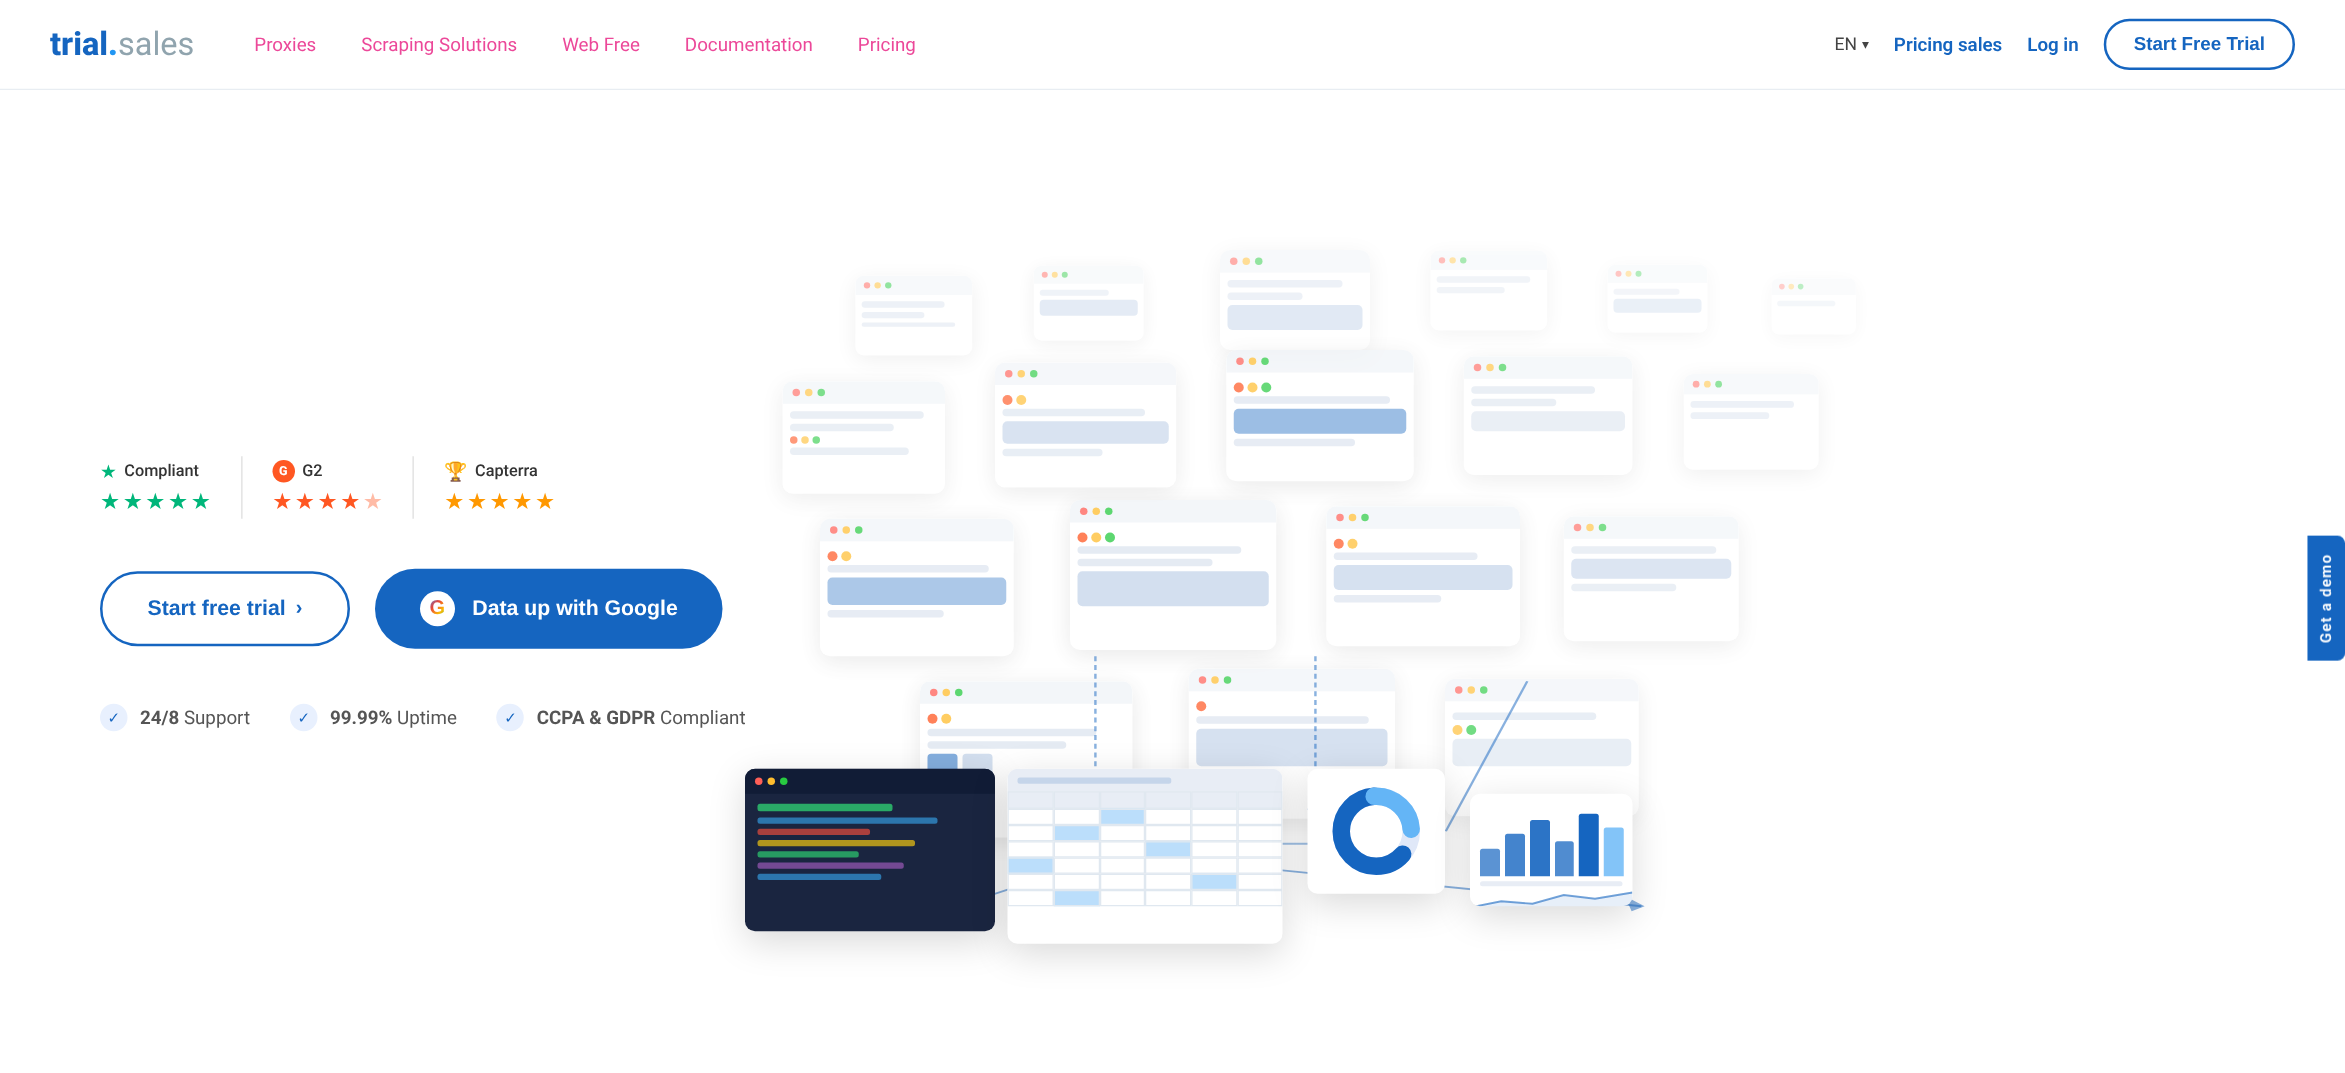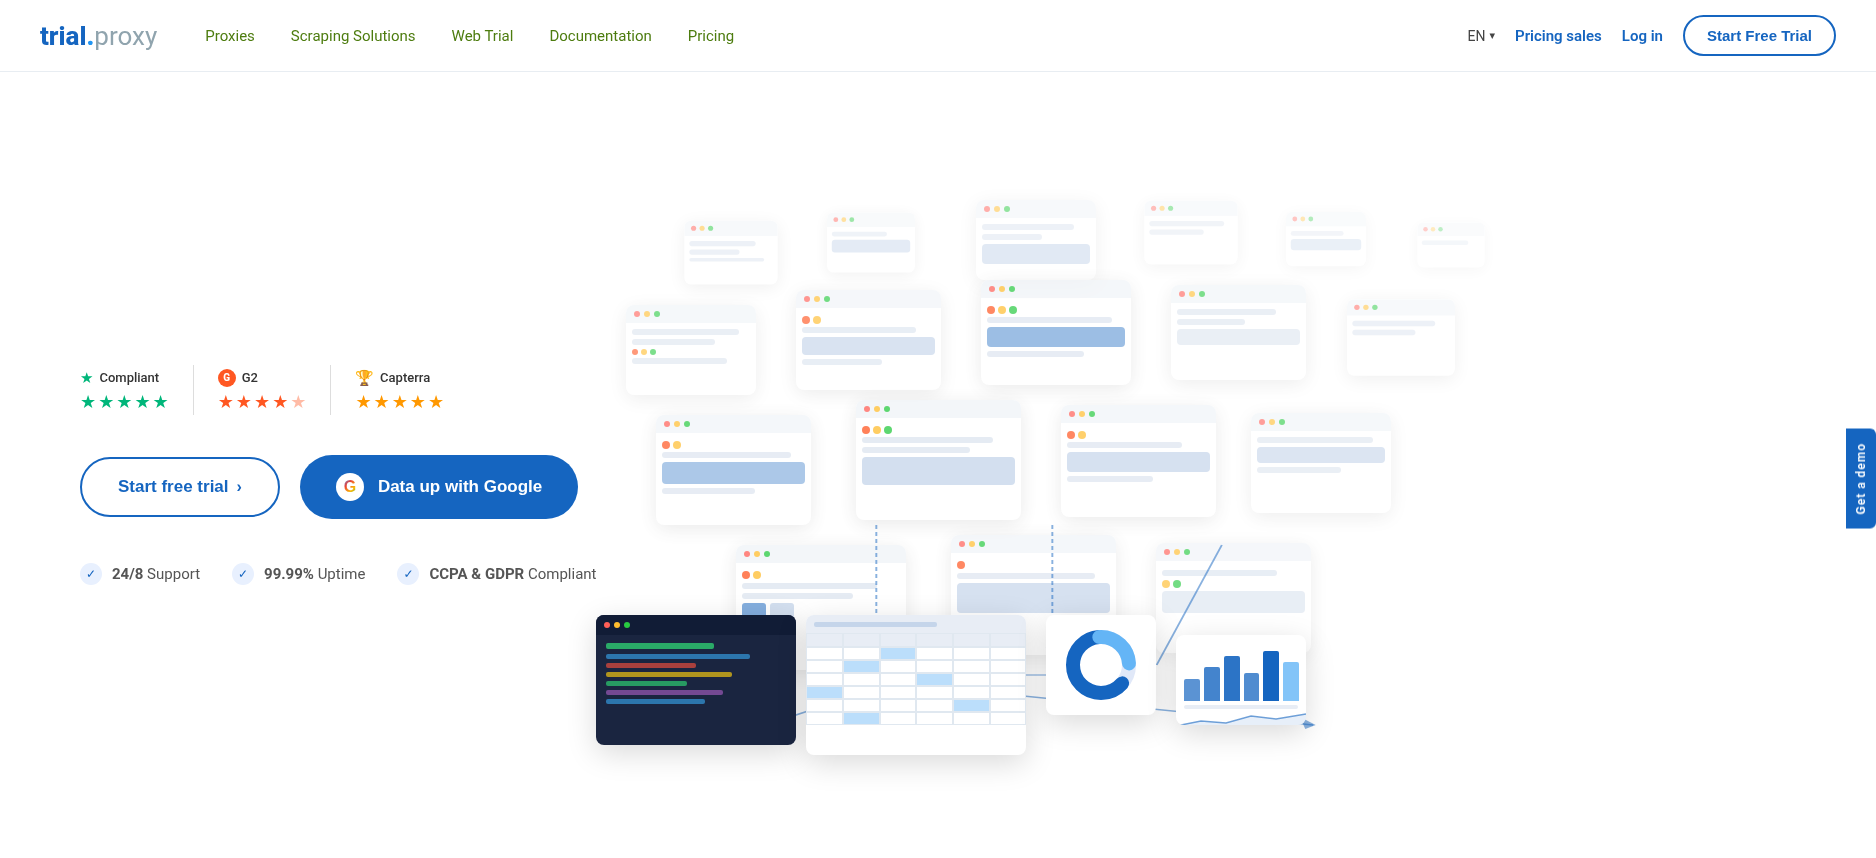--- a/index.html
+++ b/index.html
@@ -18,21 +18,21 @@
       z-index: 100;
     }
     .nav-links {
       display: flex;
       align-items: center;
       gap: 36px;
       flex: 1;
     }
     .nav-link {
       font-size: 15px;
-      color: #4d7c0f;
+      color: #ec4899;
       text-decoration: none;
       cursor: pointer;
       white-space: nowrap;
     }
     .nav-right {
       display: flex;
       align-items: center;
       gap: 20px;
     }
     .nav-lang {
@@ -295,26 +295,26 @@
       letter-spacing: 1px;
     }
   </style>
 </head>
 <body>
 
 <nav>
   <a href="#" style="display:flex;align-items:center;font-size:26px;font-weight:700;margin-right:48px;text-decoration:none;white-space:nowrap;">
     <span style="color:#1565c0;font-weight:800;">trial</span>
       <span style="color:#2196f3;font-weight:900;">.</span>
-      <span style="color:#90a4ae;font-weight:400;">proxy</span>
+      <span style="color:#90a4ae;font-weight:400;">sales</span>
   </a>
   <div class="nav-links">
     <a class="nav-link">Proxies</a>
     <a class="nav-link">Scraping Solutions</a>
-    <a class="nav-link">Web Trial</a>
+    <a class="nav-link">Web Free</a>
     <a class="nav-link">Documentation</a>
     <a class="nav-link">Pricing</a>
   </div>
   <div class="nav-right">
     <span class="nav-lang">
       <span>EN</span>
       <span style="font-size:11px;">▾</span>
     </span>
     <a class="nav-contact">Pricing sales</a>
     <a class="nav-login">Log in</a>

